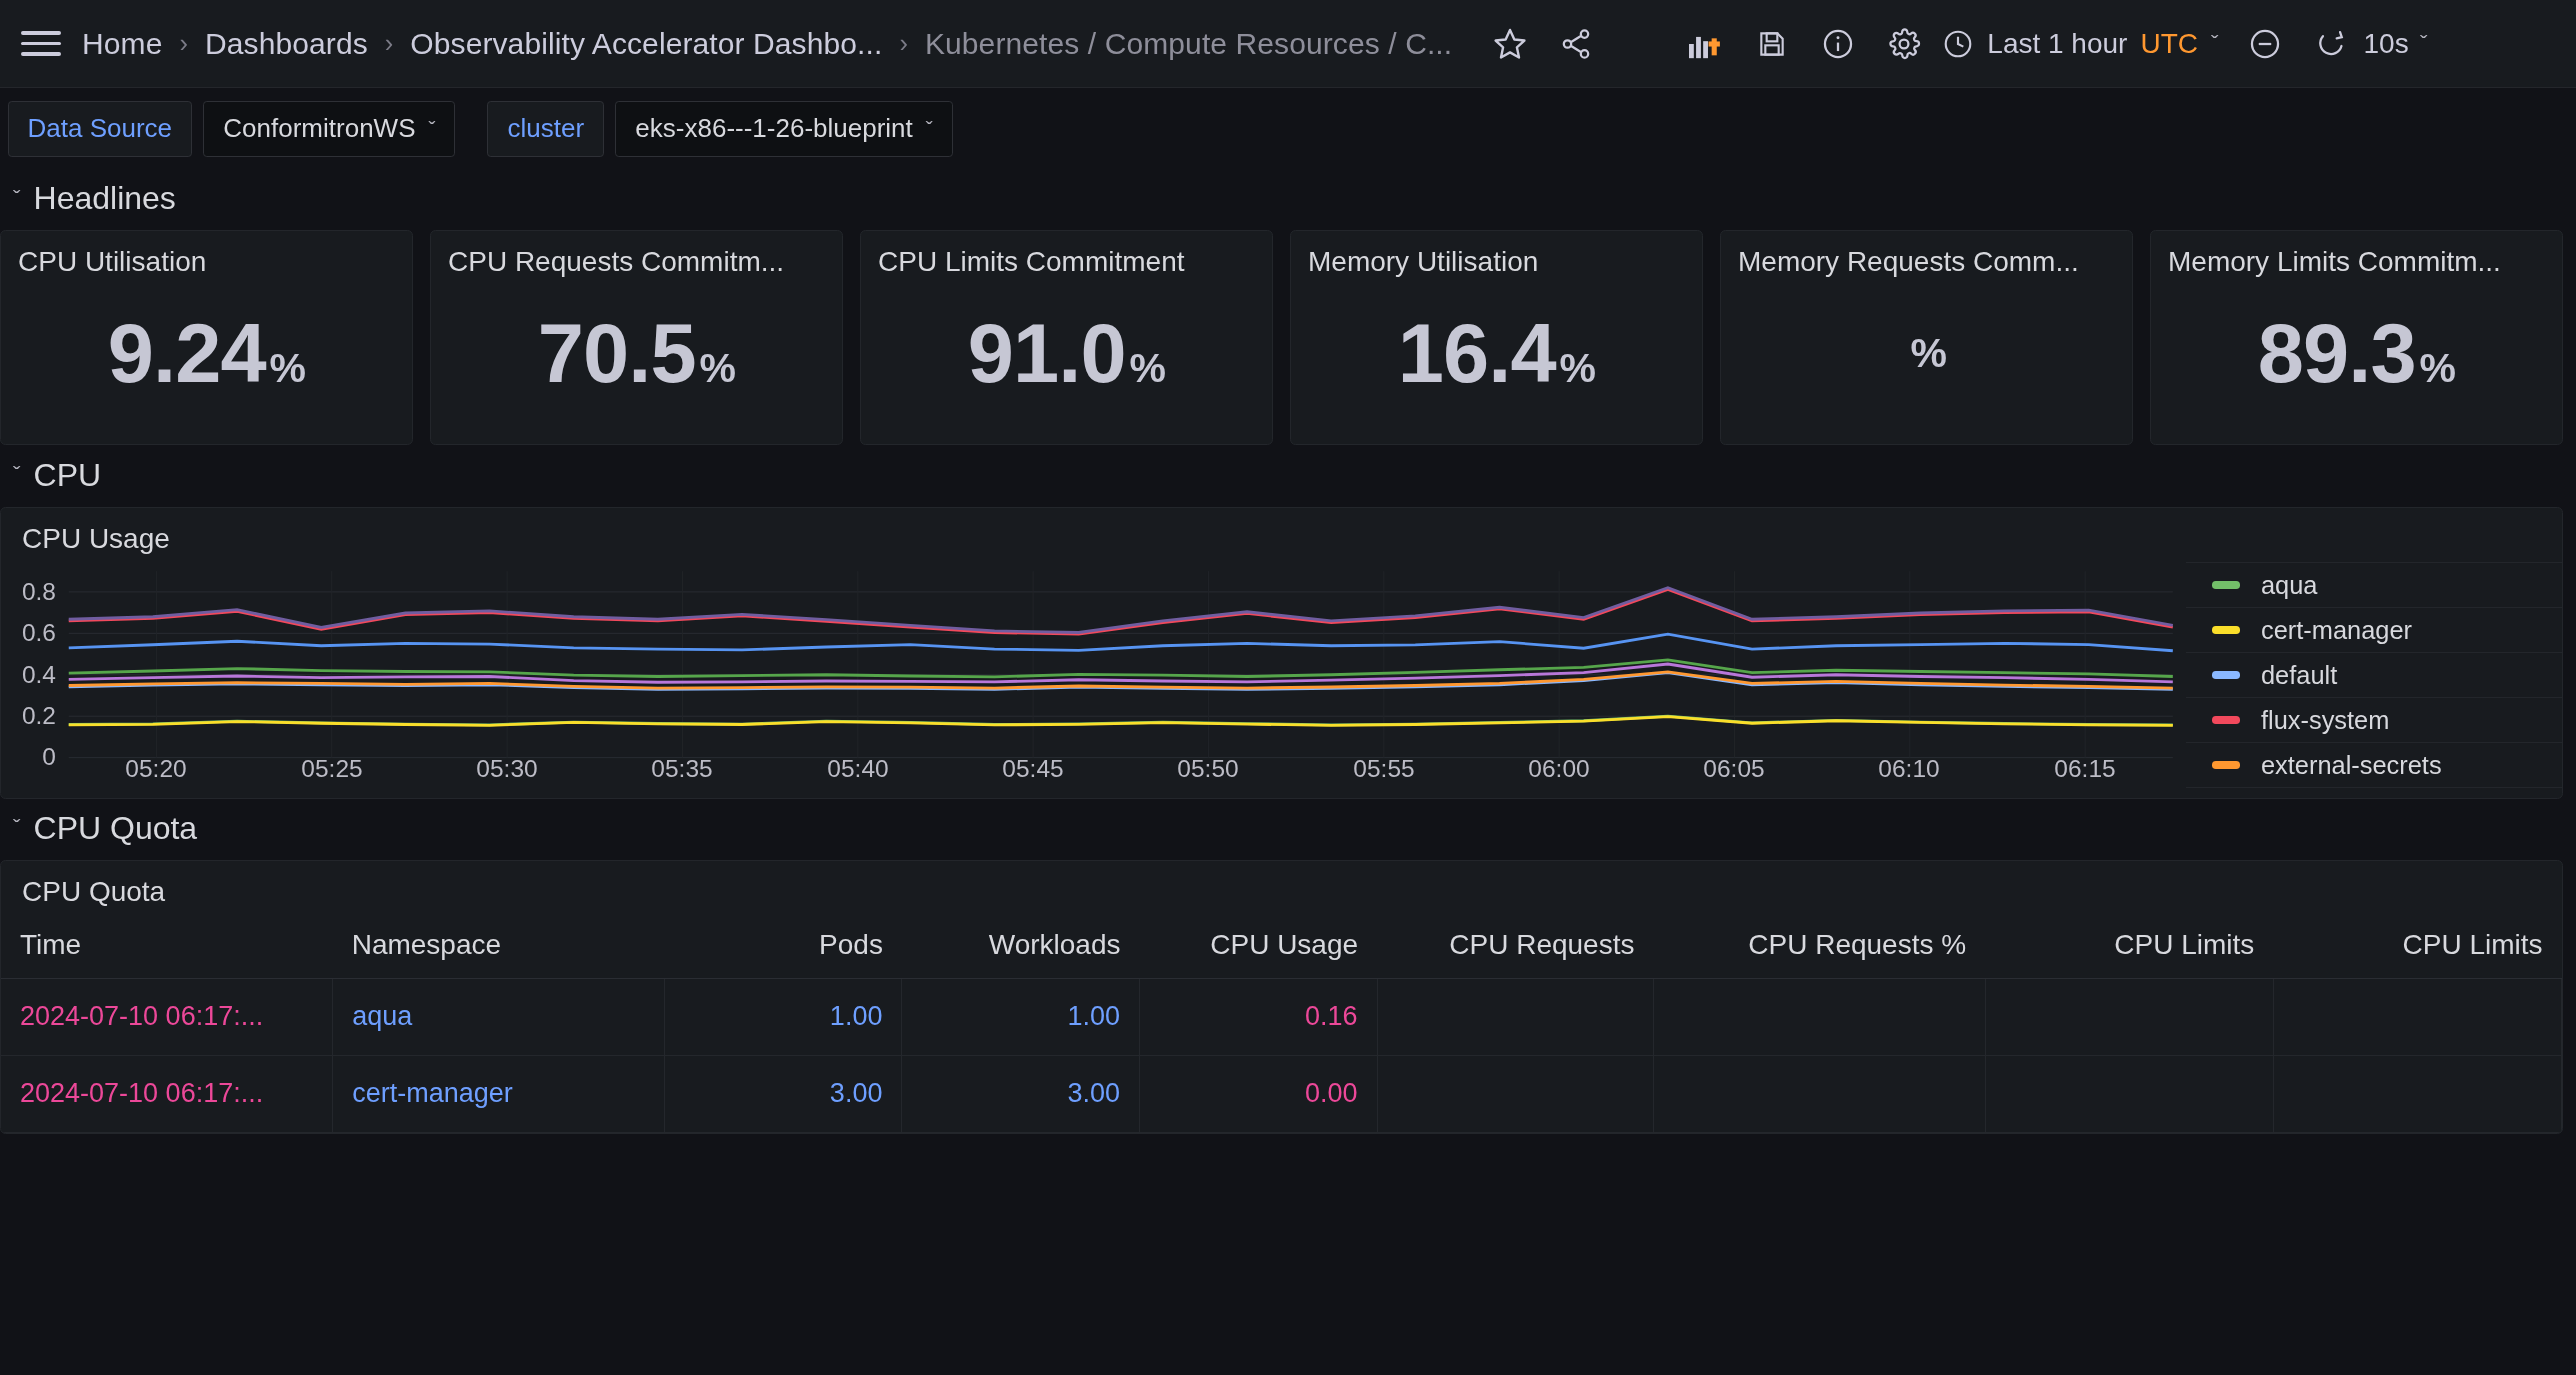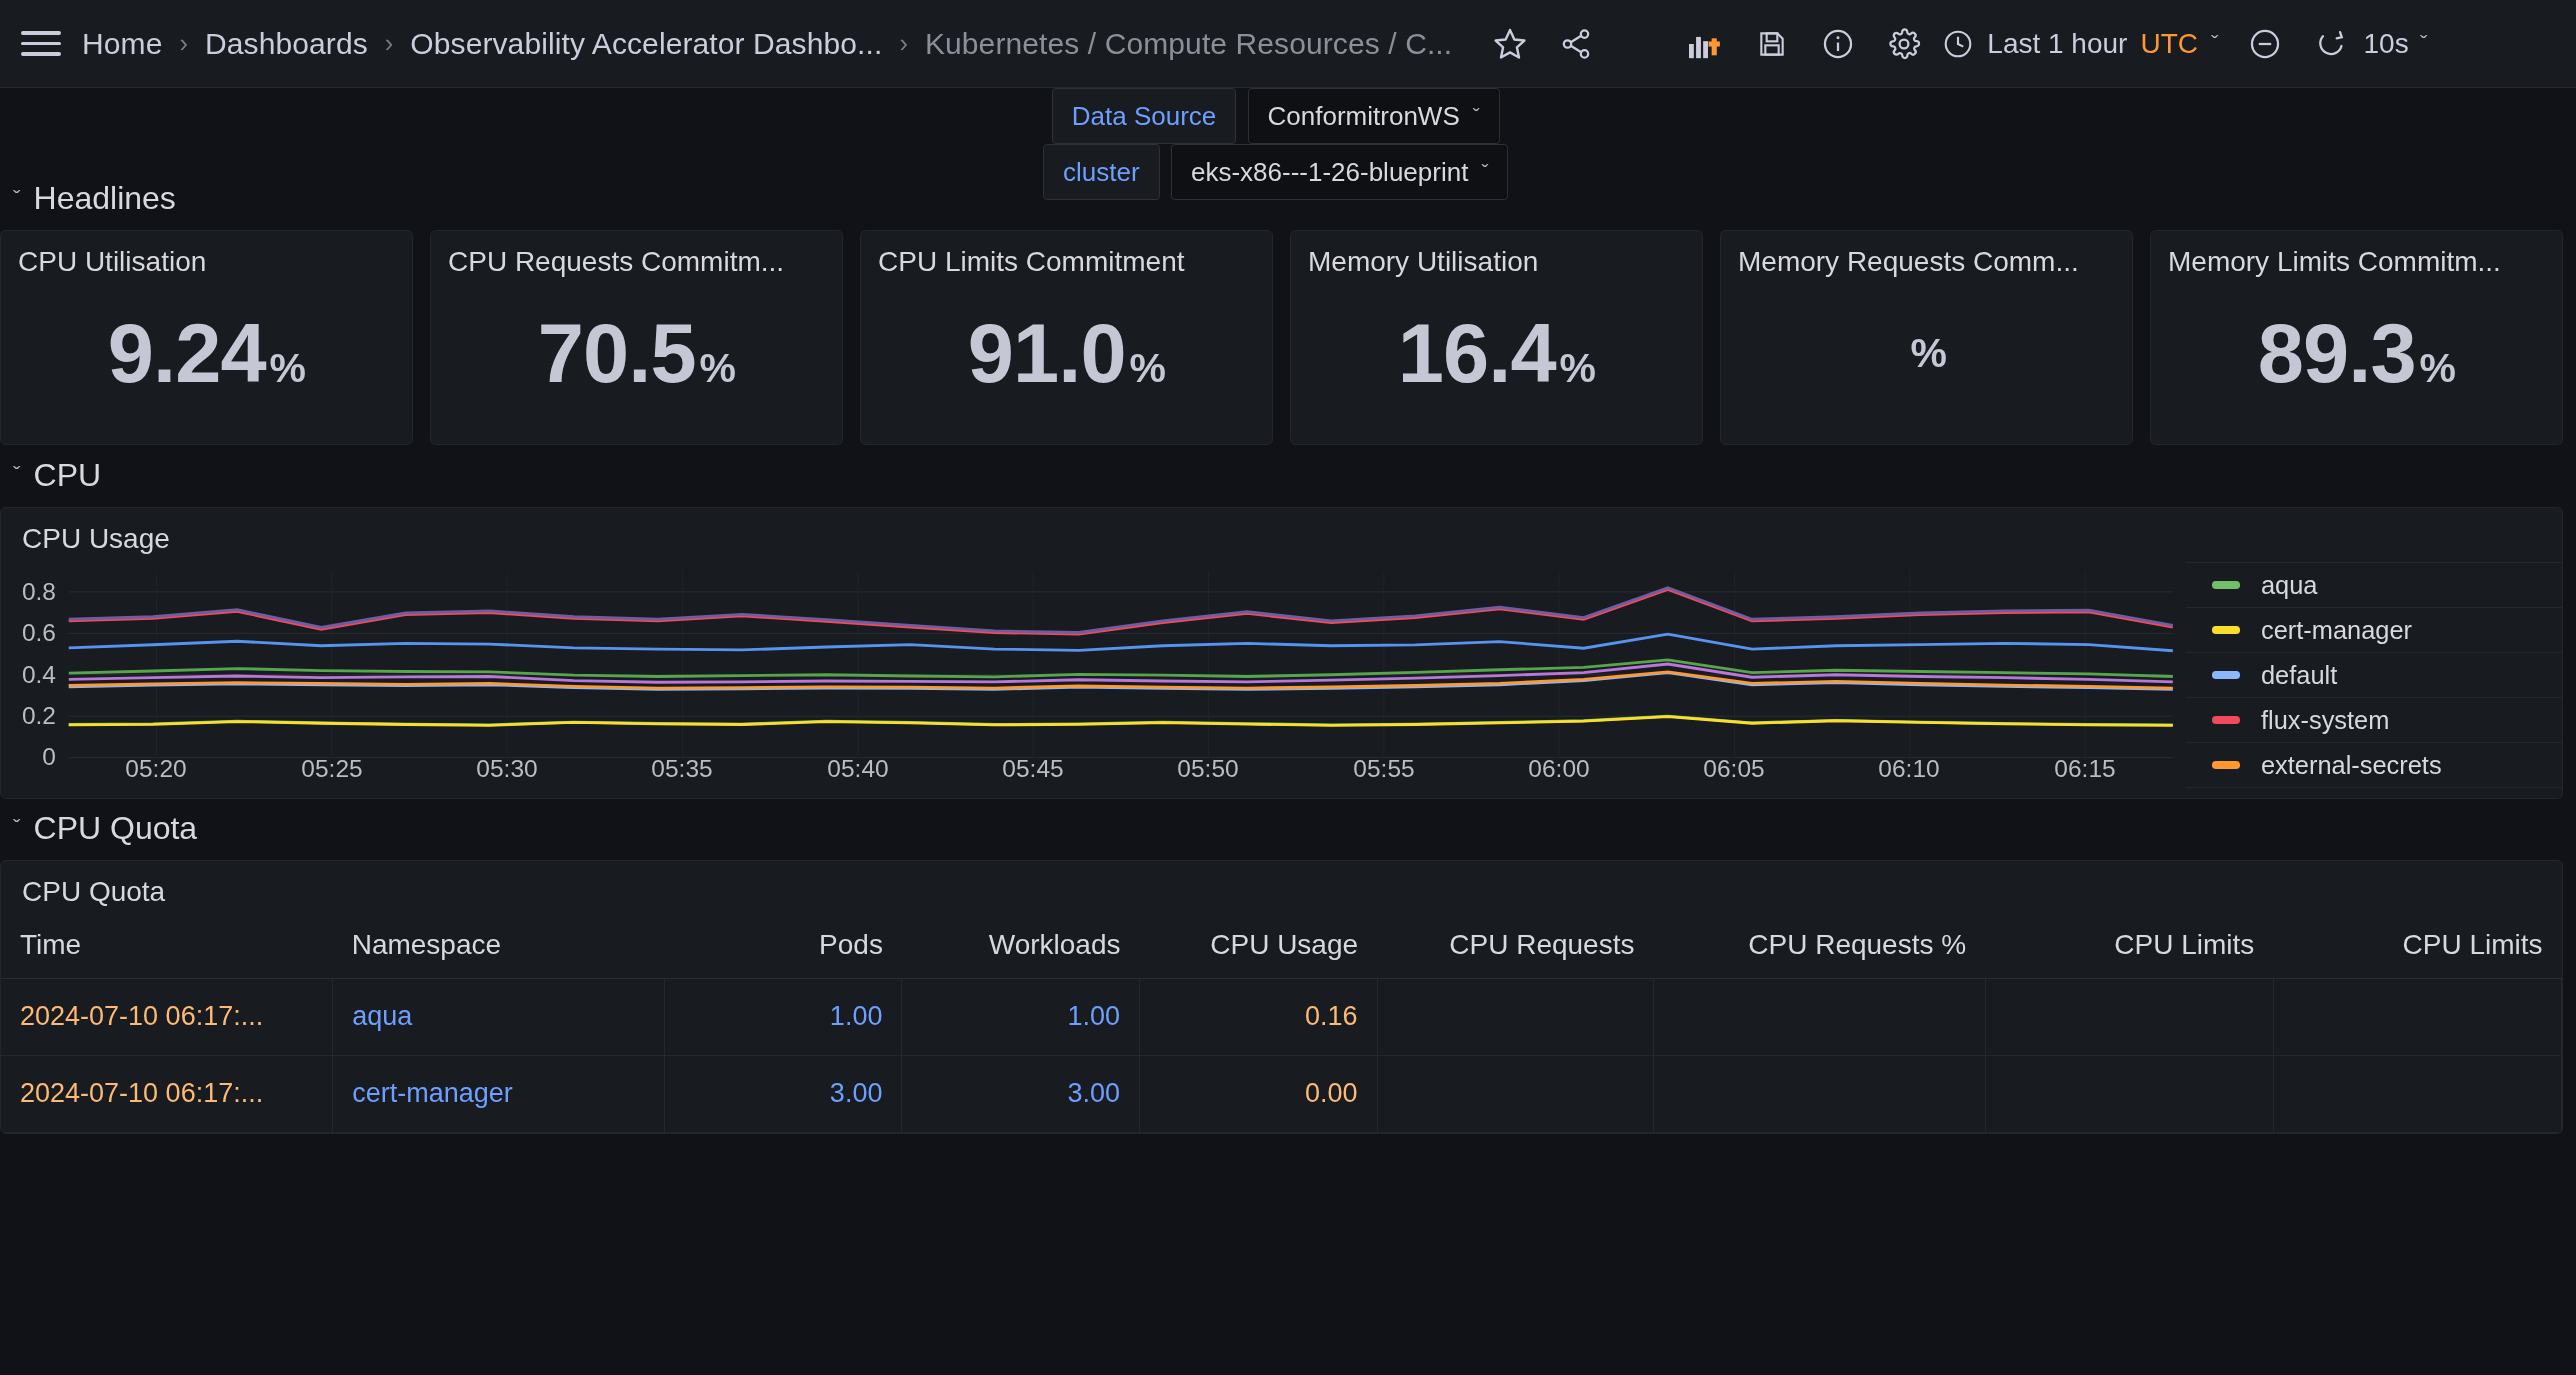--- a/index.html
+++ b/index.html
@@ -36,21 +36,20 @@
   .refresh { display:flex; align-items:center; gap:11.3px; font-size:28px; cursor:pointer;}
   .chev { font-size: 22.6px; color:#b5b5bf; }
 
   
   #varbar {
     height: 81px;
     background: #111217;
     display:flex; align-items:center;
     padding: 0 0 0 7.5px;
     gap: 0;
-    flex-direction: column;
   }
   .varpair { display:flex; align-items:stretch; margin-right: 32px; }
   .varlabel {
     background:#181b1f;
     border:0.9px solid #2e3036;
     border-radius: 3.8px;
     color:#6e9fff;
     font-size: 26px;
     display:flex; align-items:center;
     padding: 0 19px;
@@ -155,21 +154,21 @@
   th {
     font-size: 28px; font-weight: 400; color:#d8d9de;
     padding: 17px 19px; text-align: right; white-space:nowrap;
     border-bottom: 0.9px solid #2a2d33;
   }
   th.left, td.left { text-align: left; }
   td {
     font-size: 27px; padding: 22.6px 19px; text-align:right;
     border-bottom: 0.9px solid #24272c;
     border-right: 0.9px solid #24272c;
-    color:#fdba74; white-space:nowrap; overflow:hidden; text-overflow:ellipsis;
+    color:#ec4899; white-space:nowrap; overflow:hidden; text-overflow:ellipsis;
   }
   td.link { color:#6e9fff; cursor:pointer; }
   td.num-link { color:#6e9fff; }
   #main { padding: 0 13px 0 0; }
 </style>
 </head>
 <body>
 
 <div id="topnav">
   <div class="burger">

